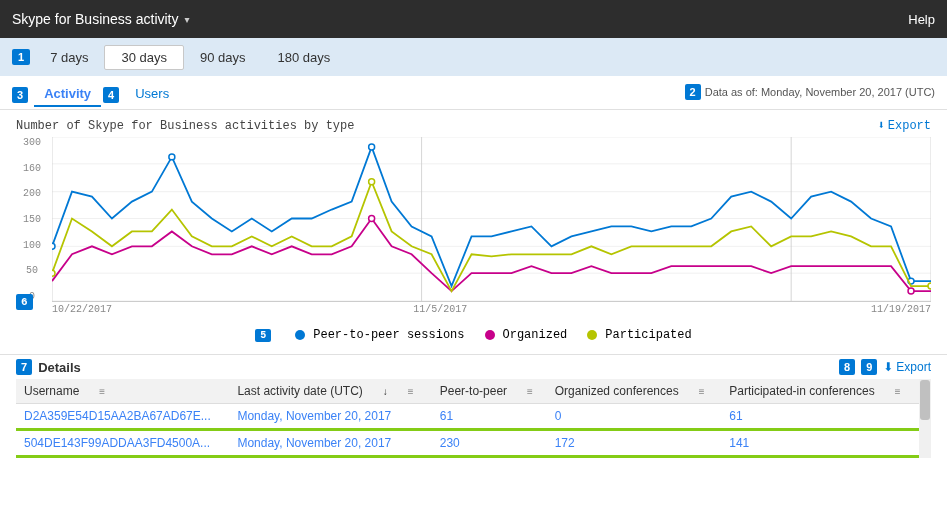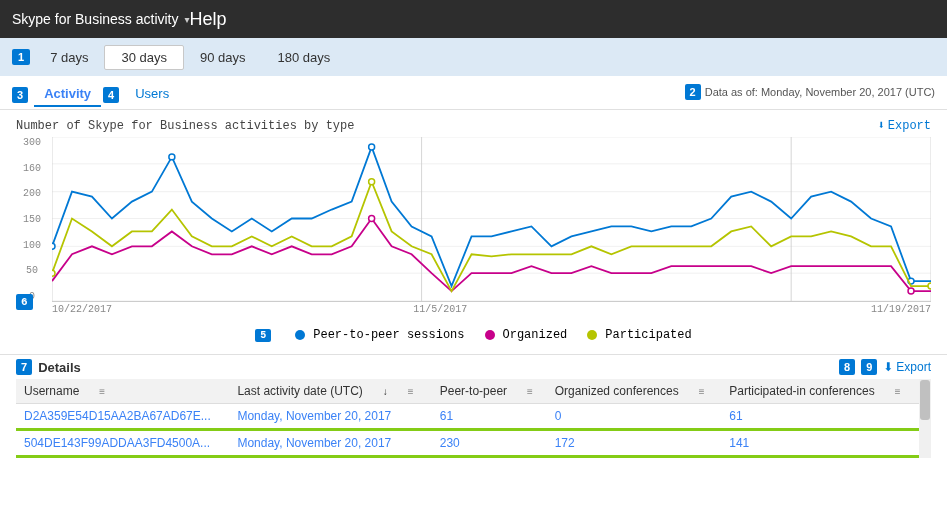--- a/index.html
+++ b/index.html
@@ -4,32 +4,32 @@
   <style>
     * { box-sizing: border-box; margin: 0; padding: 0; }
     body { font-family: 'Segoe UI', Arial, sans-serif; font-size: 12px; background: #fff; width: 947px; height: 510px; overflow: hidden; }
 
     
     .header {
       background: #2d2d2d;
       color: #fff;
       display: flex;
       align-items: center;
-      justify-content: flex-start;
+      justify-content: space-between;
       padding: 0 12px;
       height: 38px;
     }
     .header-title {
       display: flex;
       align-items: center;
       gap: 6px;
       font-size: 14px;
     }
     .header-help {
-      font-size: 18px;
+      font-size: 13px;
       color: #fff;
       cursor: pointer;
     }
     .chevron-icon { color: #ccc; font-size: 10px; }
 
     
     .time-bar {
       background: #dce9f5;
       display: flex;
       align-items: center;

